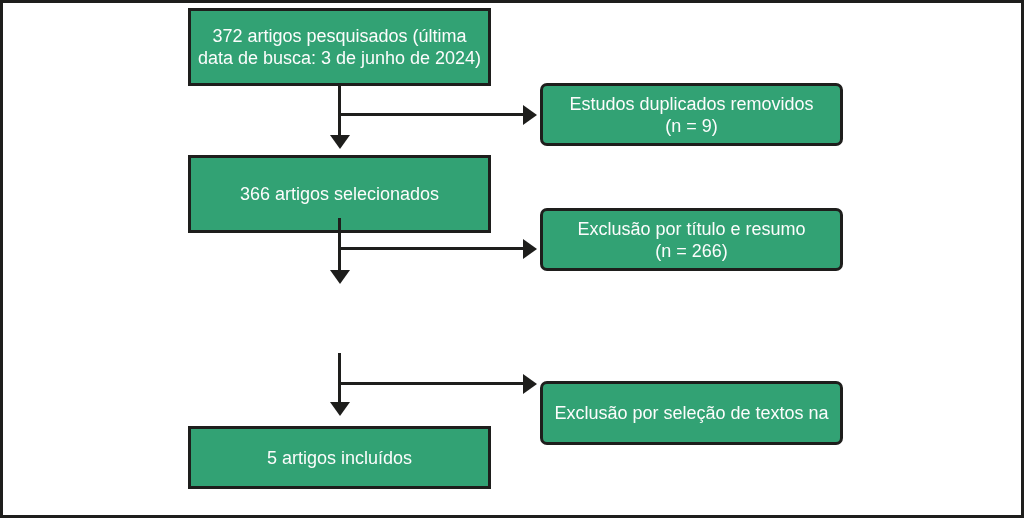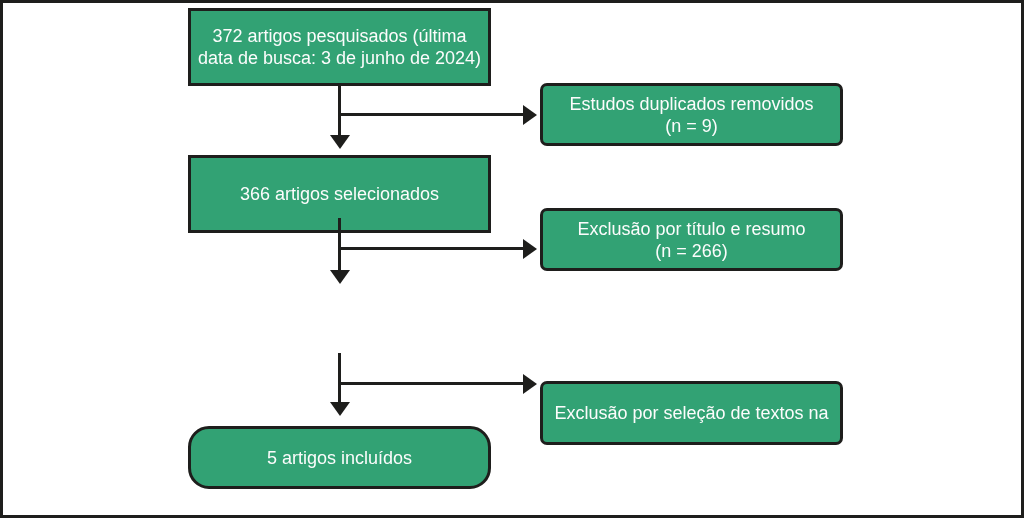--- a/index.html
+++ b/index.html
@@ -67,21 +67,21 @@
     height: 0;
     border-top: 10px solid transparent;
     border-bottom: 10px solid transparent;
     border-left: 14px solid var(--line-color);
   }
 
   
   #box-searched  { top: 5px;  height: 78px; }
   #box-screened  { top: 152px; height: 78px; }
   #box-fulltext  { top: 287px; height: 63px; }
-  #box-included  { top: 423px; height: 63px; border-radius: 21px; }
+  #box-included  { top: 423px; height: 63px; }
 
   
   #box-duplicates        { top: 80px;  height: 63px; }
   #box-excluded-title    { top: 205px; height: 63px; }
   #box-excluded-fulltext { top: 342px; height: 64px; margin-top: 36px; }
 
   
   #v1 { left: 335px; top: 80px;  height: 53px; }
   #a1 { left: 327px; top: 132px; }
   #h1 { left: 335px; top: 110px; width: 186px; }

